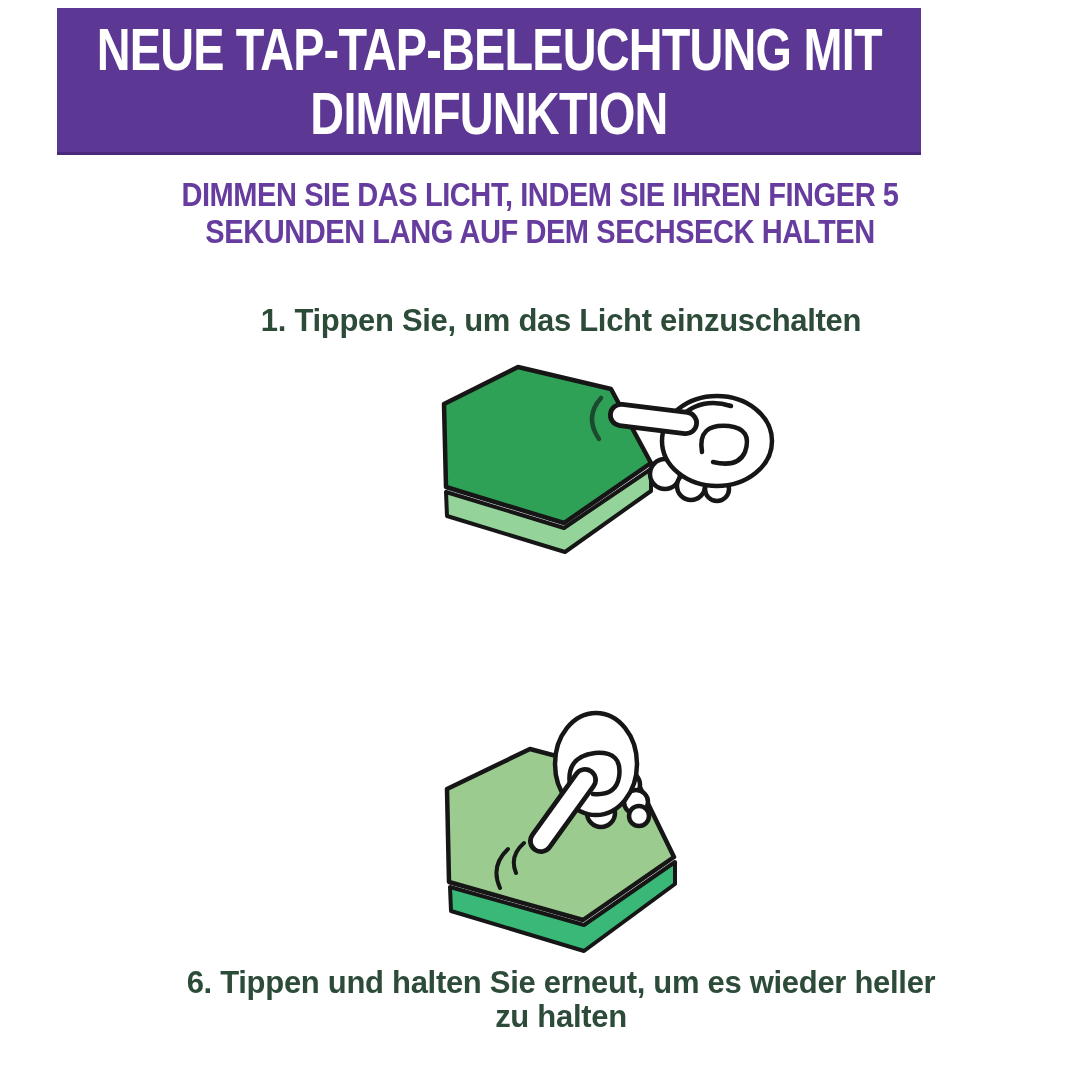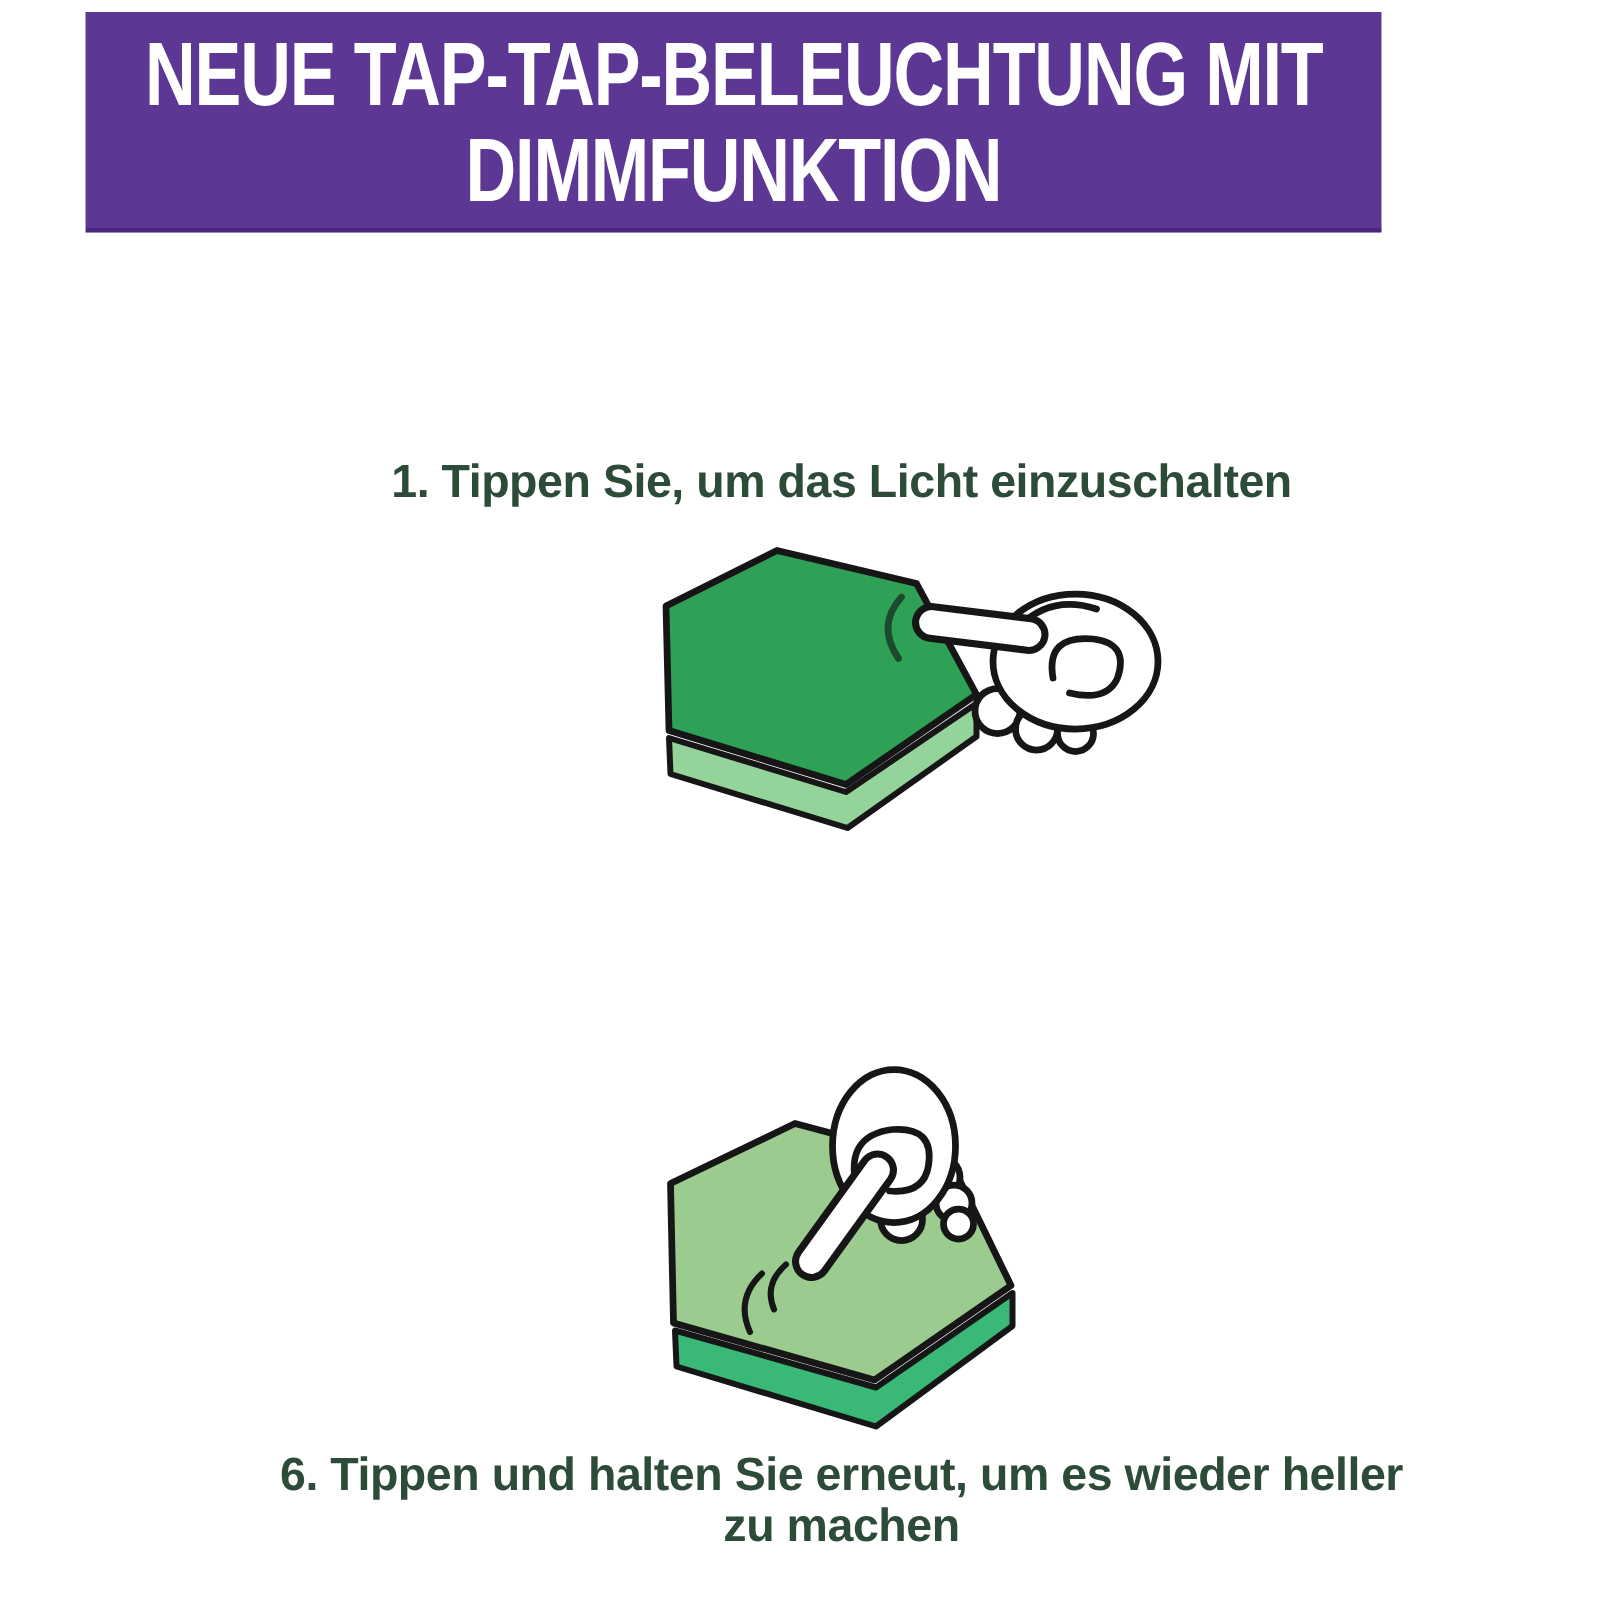--- a/index.html
+++ b/index.html
@@ -41,20 +41,24 @@
 </head>
 <body>
 
 <div class="canvas">
 
   <header class="banner">
     <div class="banner-line">NEUE TAP-TAP-BELEUCHTUNG MIT</div>
     <div class="banner-line">DIMMFUNKTION</div>
   </header>
 
+  <div class="subtitle">
+    <div class="subtitle-line">DIMMEN SIE DAS LICHT, INDEM SIE IHREN FINGER 5</div>
+    <div class="subtitle-line">SEKUNDEN LANG AUF DEM SECHSECK HALTEN</div>
+  </div>
 
   <div class="step-heading" id="step1">
     <div class="line">1. Tippen Sie, um das Licht einzuschalten</div>
   </div>
 
   <svg id="illu1" width="360" height="230" viewBox="0 0 360 230">
     <g transform="translate(-420,-356)" stroke-linejoin="round">
 
       <path d="M 446,492 L 447,516 L 565,552 L 651,491 L 651,469 L 564,528 Z" stroke="#161616" stroke-width="4" fill="#94d49a"></path>
 
@@ -94,16 +98,16 @@
         <line x1="585" y1="780" x2="541" y2="841" stroke="#ffffff" stroke-width="16.5" stroke-linecap="round"></line>
       </g>
 
       <path d="M 524,843 Q 509,856 516,873" fill="none" stroke="#161616" stroke-width="4" stroke-linecap="round"></path>
       <path d="M 508,849 Q 490,866 500,888" fill="none" stroke="#161616" stroke-width="4" stroke-linecap="round"></path>
     </g>
   </svg>
 
   <div class="step-heading" id="step3">
     <div class="line">6. Tippen und halten Sie erneut, um es wieder heller</div>
-    <div class="line">zu machen</div>
+    <div class="line">zu halten</div>
   </div>
 
 </div>
 
 </body></html>

